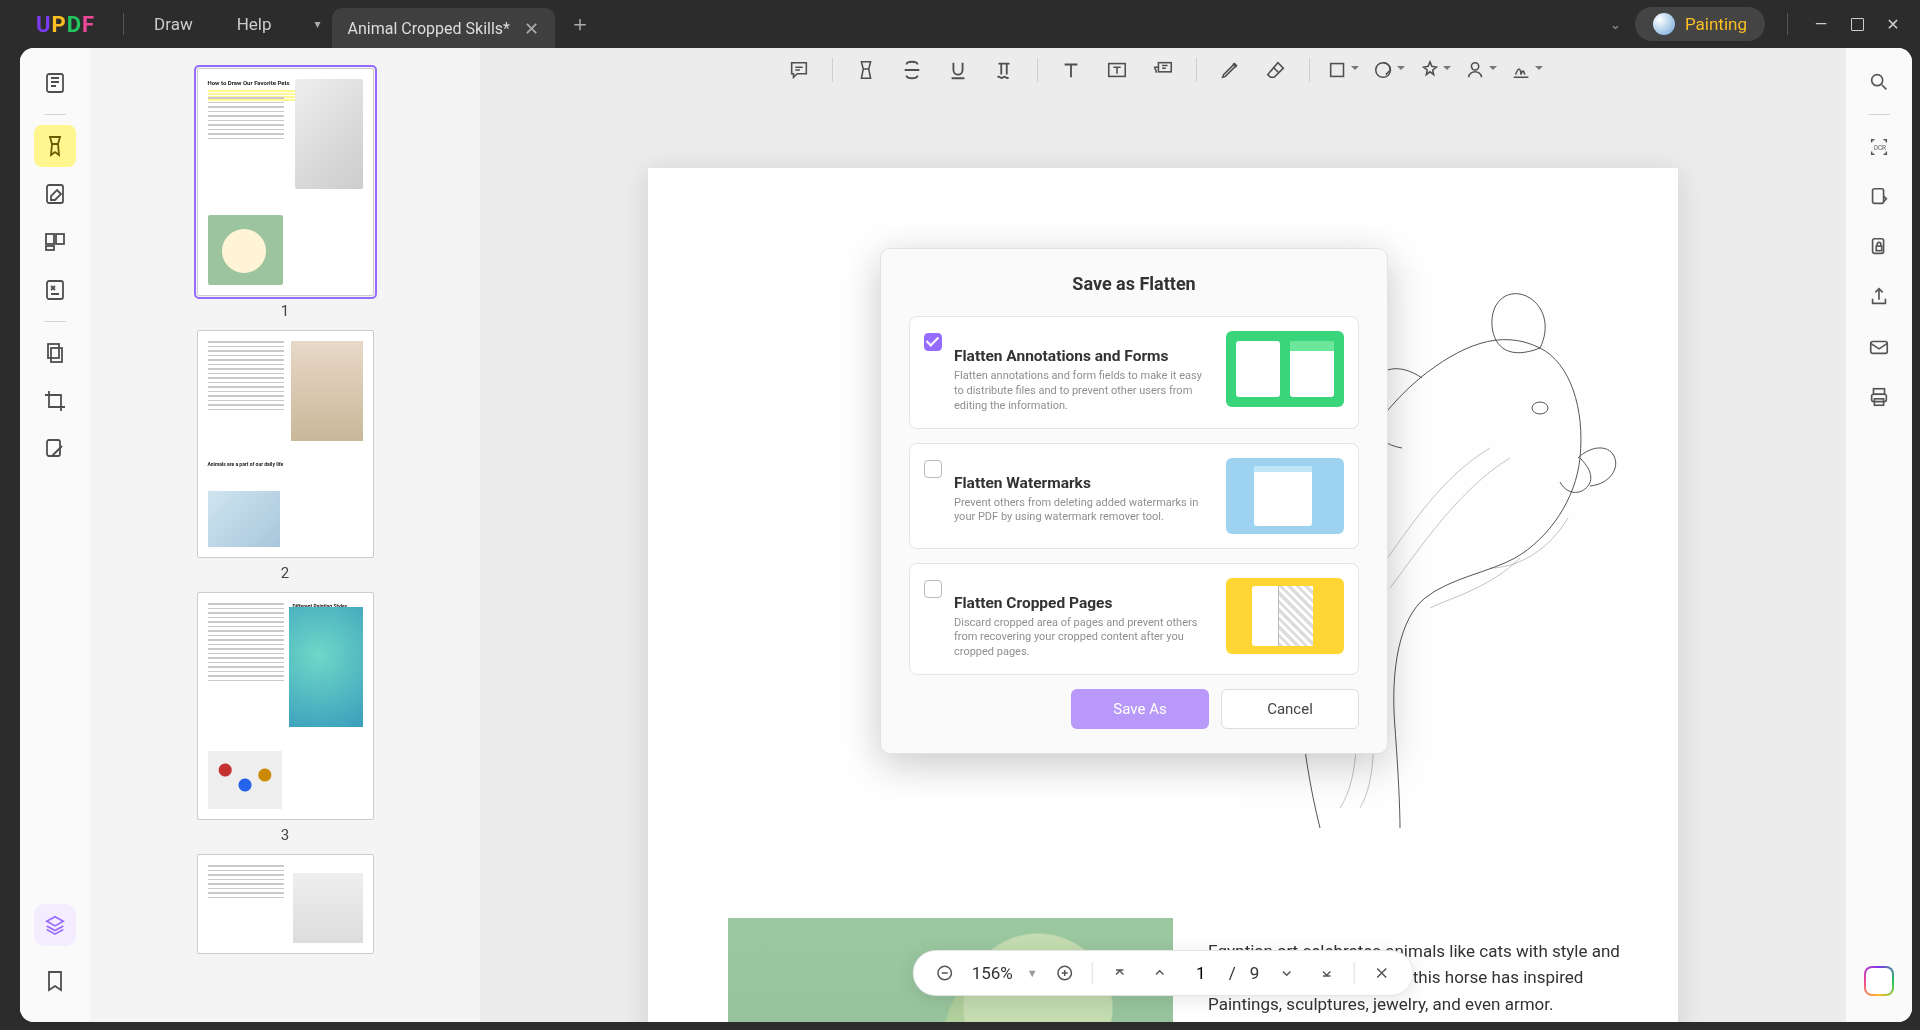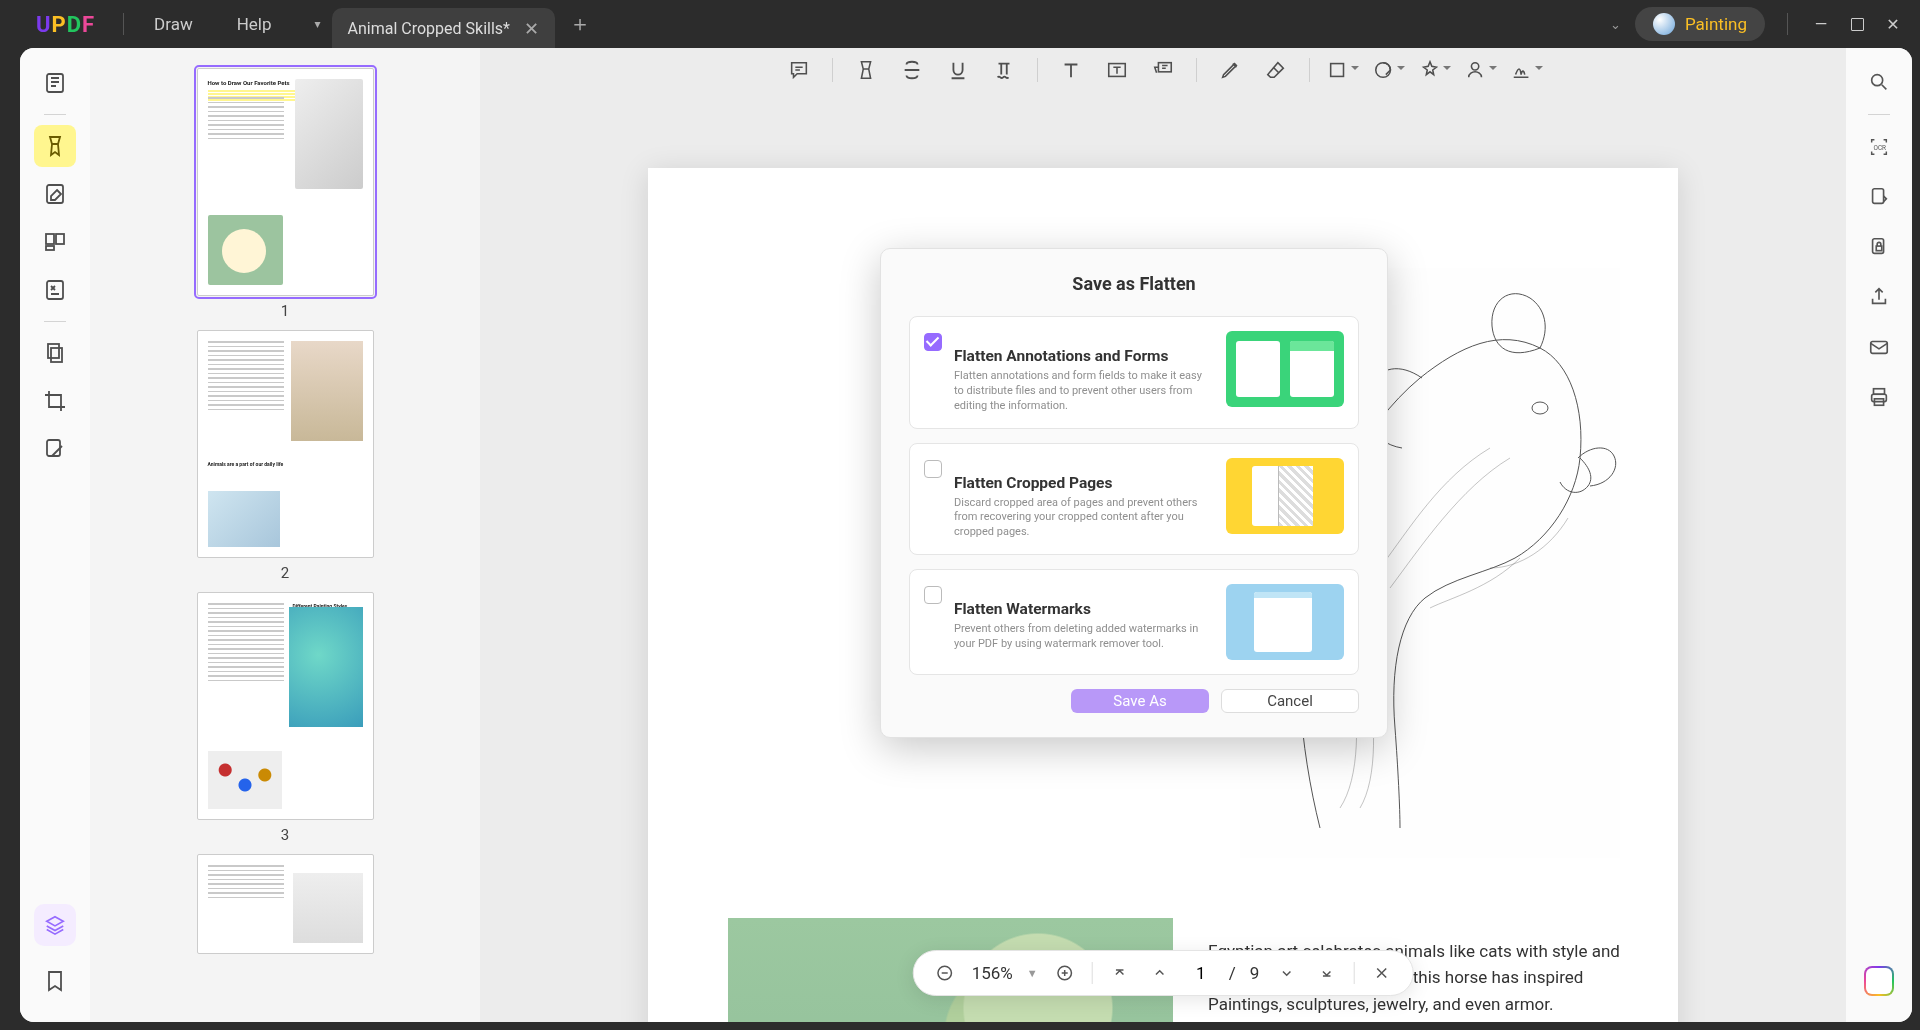--- a/index.html
+++ b/index.html
@@ -83,21 +83,21 @@
   .ill1::before { content: ""; position: absolute; left: 10px; top: 10px; width: 44px; height: 56px; background: #fff; border-radius: 3px; }
   .ill1::after { content: ""; position: absolute; right: 10px; top: 10px; width: 44px; height: 56px; background: #fff; border-radius: 3px;
     box-shadow: inset 0 28px 0 -20px #6be69a, inset 0 44px 0 -34px #6be69a; }
   .ill2 { background: #9dd3f0; }
   .ill2::before { content: ""; position: absolute; left: 28px; top: 8px; width: 58px; height: 60px; background: #fff; border-radius: 3px;
     box-shadow: inset 0 20px 0 -14px #c0e5f6; }
   .ill3 { background: #ffd633; }
   .ill3::before { content: ""; position: absolute; left: 26px; top: 8px; width: 60px; height: 60px; background: #fff; border-radius: 3px; }
   .ill3::after { content: ""; position: absolute; left: 52px; top: 8px; width: 34px; height: 60px; background: repeating-linear-gradient(45deg,#ddd 0 3px,#fff 3px 6px); border-left: 1px solid #bbb; }
   .modal-btns { display: flex; justify-content: flex-end; gap: 12px; margin-top: 8px; }
-  .btn { width: 138px; height: 24px; border-radius: 6px; font-size: 15px; display: flex; align-items: center; justify-content: center; cursor: pointer; }
+  .btn { width: 138px; height: 40px; border-radius: 6px; font-size: 15px; display: flex; align-items: center; justify-content: center; cursor: pointer; }
   .btn-primary { background: #b898f8; color: #fff; }
   .btn-secondary { background: #fff; border: 1px solid #ddd; color: #444; }
 
   
   .right-rail { width: 66px; background: #fafafa; display: flex; flex-direction: column; align-items: center; padding-top: 14px; gap: 10px; }
   .rr-ico { width: 40px; height: 40px; display: flex; align-items: center; justify-content: center; border-radius: 8px; cursor: pointer; color: #555; }
   .rr-ico svg { width: 22px; height: 22px; }
   .rr-sep { width: 22px; height: 1px; background: #d4d4d4; margin: 2px 0; }
   .rr-bottom { margin-top: auto; margin-bottom: 26px; }
   .ai-badge { width: 30px; height: 30px; border-radius: 8px; background: conic-gradient(#7c3aed,#22c55e,#fbbf24,#ec4899,#7c3aed); padding: 2px; }
@@ -435,33 +435,33 @@
         <div class="opt-body">
           <div class="opt-title">Flatten Annotations and Forms</div>
           <div class="opt-desc">Flatten annotations and form fields to make it easy to distribute files and to prevent other users from editing the information.</div>
         </div>
         <div class="opt-ill ill1"></div>
       </div>
 
       <div class="opt">
         <div class="opt-chk"></div>
         <div class="opt-body">
-          <div class="opt-title">Flatten Cropped Pages</div>
-          <div class="opt-desc">Discard cropped area of pages and prevent others from recovering your cropped content after you cropped pages.</div>
-        </div>
-        <div class="opt-ill ill3"></div>
+          <div class="opt-title">Flatten Watermarks</div>
+          <div class="opt-desc">Prevent others from deleting added watermarks in your PDF by using watermark remover tool.</div>
+        </div>
+        <div class="opt-ill ill2"></div>
       </div>
 
       <div class="opt">
         <div class="opt-chk"></div>
         <div class="opt-body">
-          <div class="opt-title">Flatten Watermarks</div>
-          <div class="opt-desc">Prevent others from deleting added watermarks in your PDF by using watermark remover tool.</div>
-        </div>
-        <div class="opt-ill ill2"></div>
+          <div class="opt-title">Flatten Cropped Pages</div>
+          <div class="opt-desc">Discard cropped area of pages and prevent others from recovering your cropped content after you cropped pages.</div>
+        </div>
+        <div class="opt-ill ill3"></div>
       </div>
 
       <div class="modal-btns">
         <div class="btn btn-primary">Save As</div>
         <div class="btn btn-secondary">Cancel</div>
       </div>
     </div>
 
     <div class="pager">
       <div class="pbtn">

